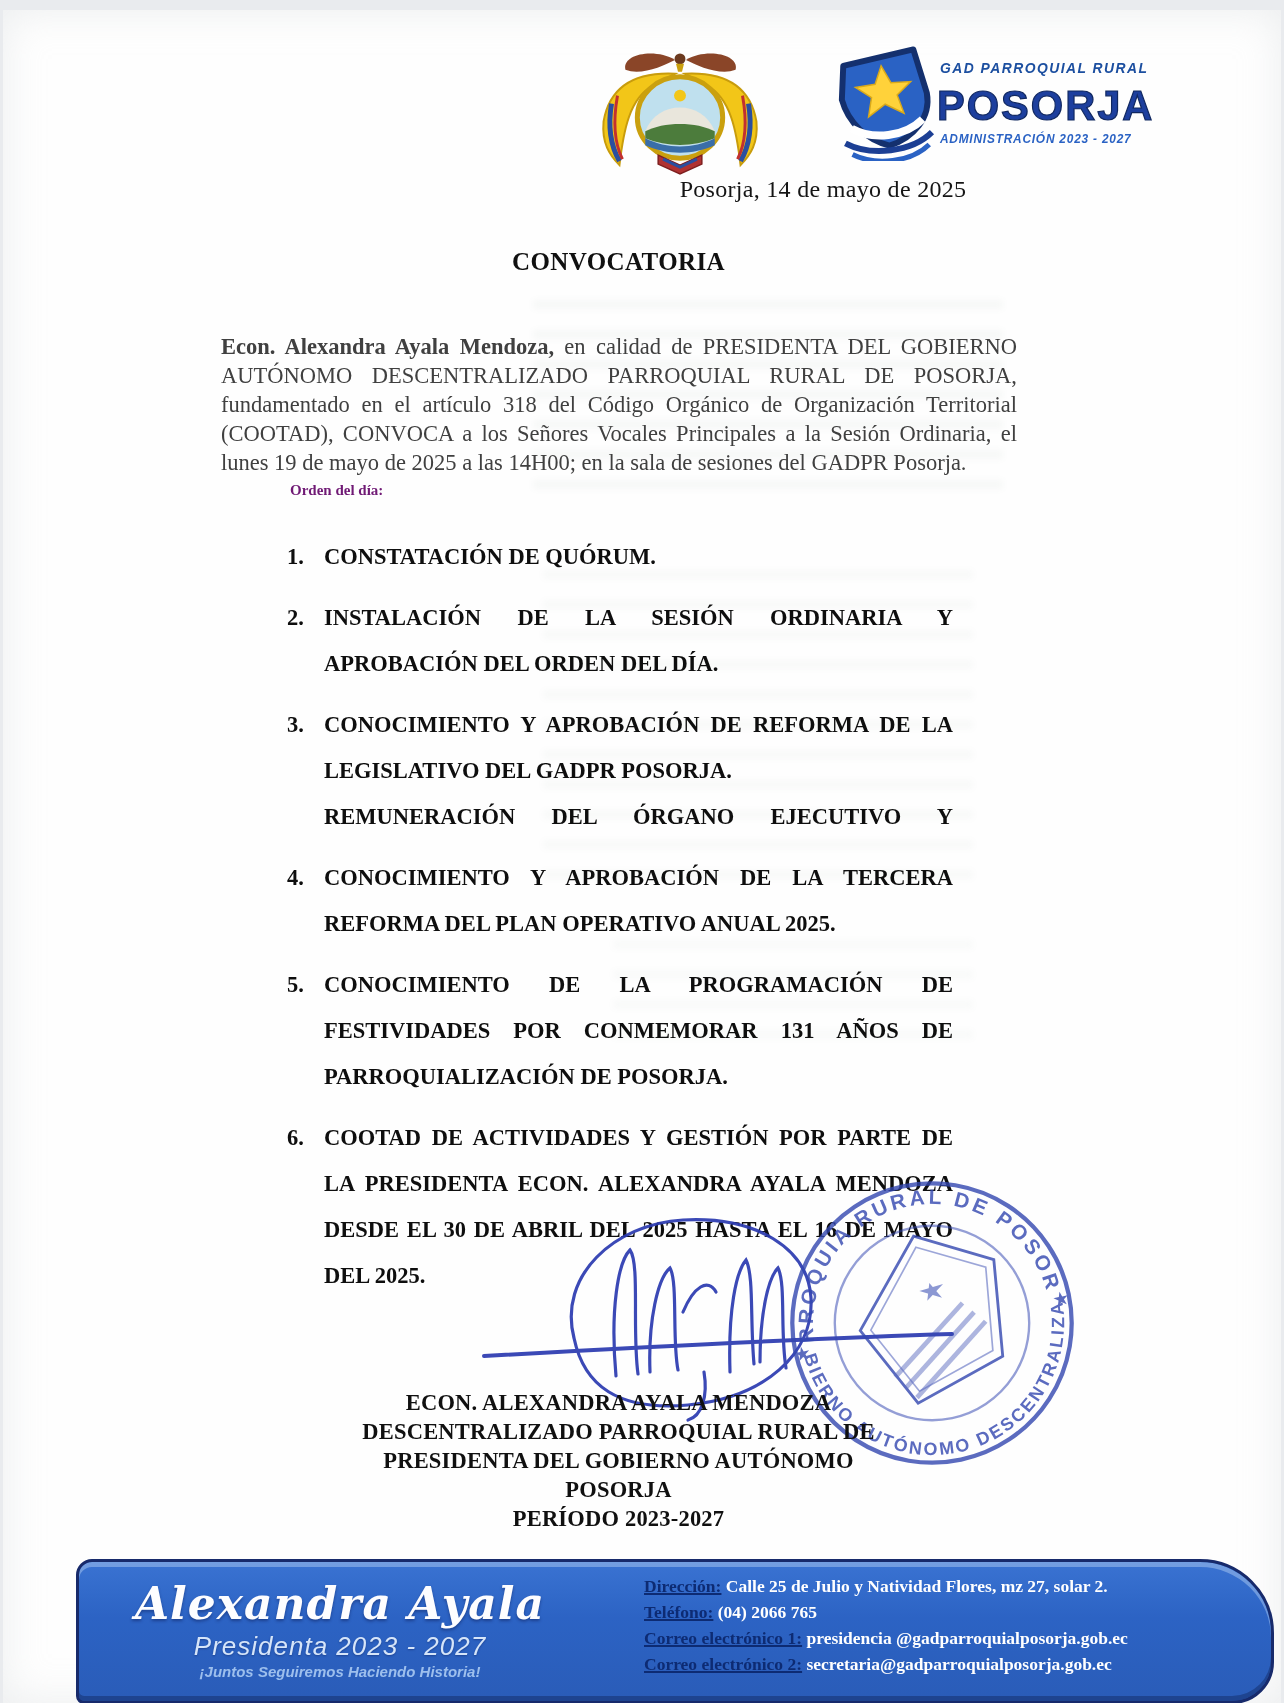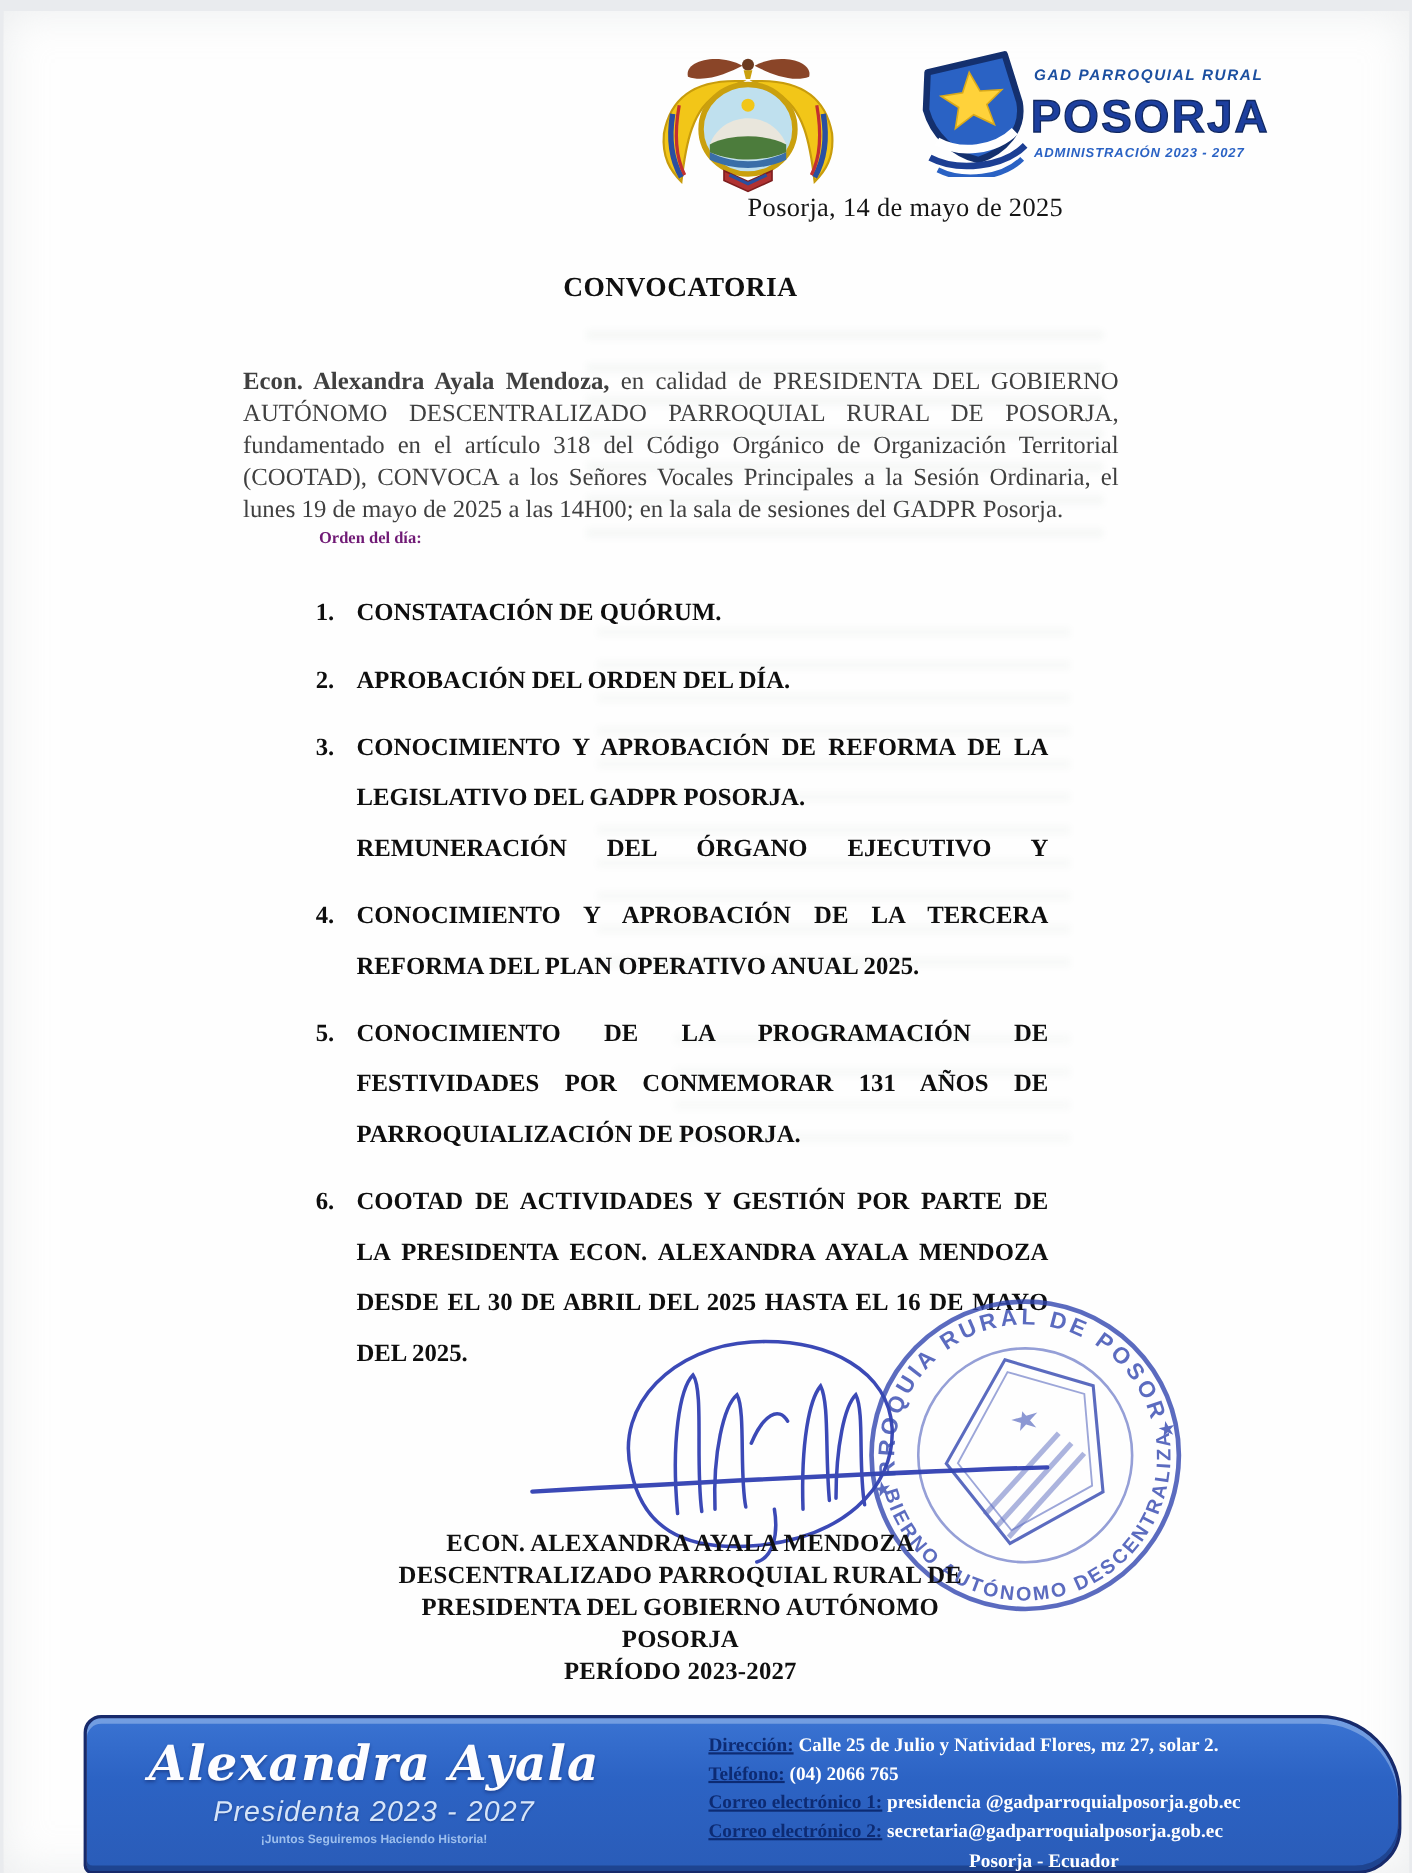--- a/index.html
+++ b/index.html
@@ -69,21 +69,21 @@
   .script-name{
     font-family:"DejaVu Serif", serif;font-style:italic;font-weight:bold;
     font-size:44px;line-height:52px;color:#fdfdff;
     text-shadow:0 2px 3px rgba(10,25,80,.45);letter-spacing:1px;
   }
   .band-sub{
     font-style:italic;font-size:26px;line-height:32px;color:#d6e5f9;
     text-shadow:0 1px 2px rgba(10,25,80,.4);letter-spacing:1px;
   }
   .band-tag{
-    font-weight:bold;font-size:11px;line-height:20px;color:#9dbfed;
+    font-style:italic;font-weight:bold;font-size:15px;line-height:20px;color:#9dbfed;
   }
   .band-right{
     position:absolute;left:565px;top:11px;width:610px;
     font-family:"Liberation Serif", serif;font-size:17.5px;font-weight:bold;line-height:26px;color:#ffffff;
   }
   .contact-row{white-space:nowrap;}
   .contact-row .lbl{color:#0d2b73;text-decoration:underline;text-decoration-thickness:2px;}
   .loc{text-align:center;margin-top:1px;}
 </style>
 </head>
@@ -149,20 +149,21 @@
   <div class="agenda">
       <div class="agenda-item">
         <span class="num">1.</span>
         <div class="ilines">
           <div class="jline last">CONSTATACIÓN DE QUÓRUM.</div>
         </div>
       </div>
       <div class="agenda-item">
         <span class="num">2.</span>
         <div class="ilines">
+          <div class="jline">INSTALACIÓN DE LA SESIÓN ORDINARIA Y</div>
           <div class="jline last">APROBACIÓN DEL ORDEN DEL DÍA.</div>
         </div>
       </div>
       <div class="agenda-item">
         <span class="num">3.</span>
         <div class="ilines">
           <div class="jline">CONOCIMIENTO Y APROBACIÓN DE REFORMA DE LA</div>
           <div class="jline last">LEGISLATIVO DEL GADPR POSORJA.</div>
           <div class="jline">REMUNERACIÓN DEL ÓRGANO EJECUTIVO Y</div>
         </div>
@@ -247,17 +248,16 @@
       <div class="band-sub">Presidenta 2023 - 2027</div>
       <div class="band-tag">¡Juntos Seguiremos Haciendo Historia!</div>
     </div>
     <div class="band-right">
       <div>
           <div class="contact-row"><span class="lbl">Dirección:</span><span class="val"> Calle 25 de Julio y Natividad Flores, mz 27, solar 2.</span></div>
           <div class="contact-row"><span class="lbl">Teléfono:</span><span class="val"> (04) 2066 765</span></div>
           <div class="contact-row"><span class="lbl">Correo electrónico 1:</span><span class="val"> presidencia @gadparroquialposorja.gob.ec</span></div>
           <div class="contact-row"><span class="lbl">Correo electrónico 2:</span><span class="val"> secretaria@gadparroquialposorja.gob.ec</span></div>
         </div>
-      <div class="loc">Posorja - Ecuador</div>
     </div>
   </div>
 
 </div>
 
 </body></html>

